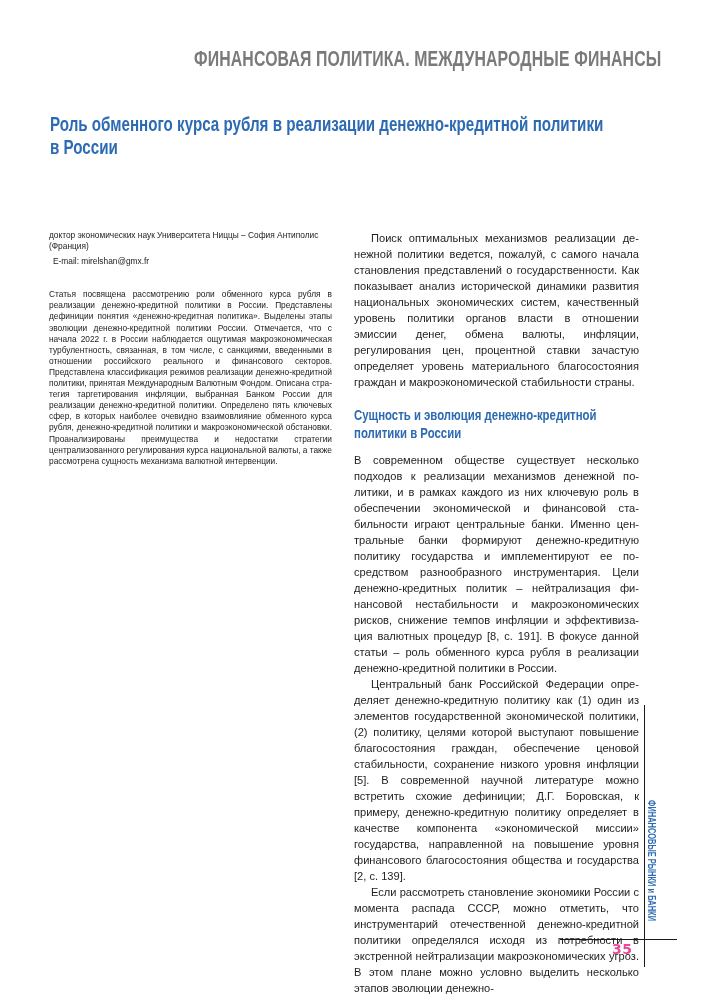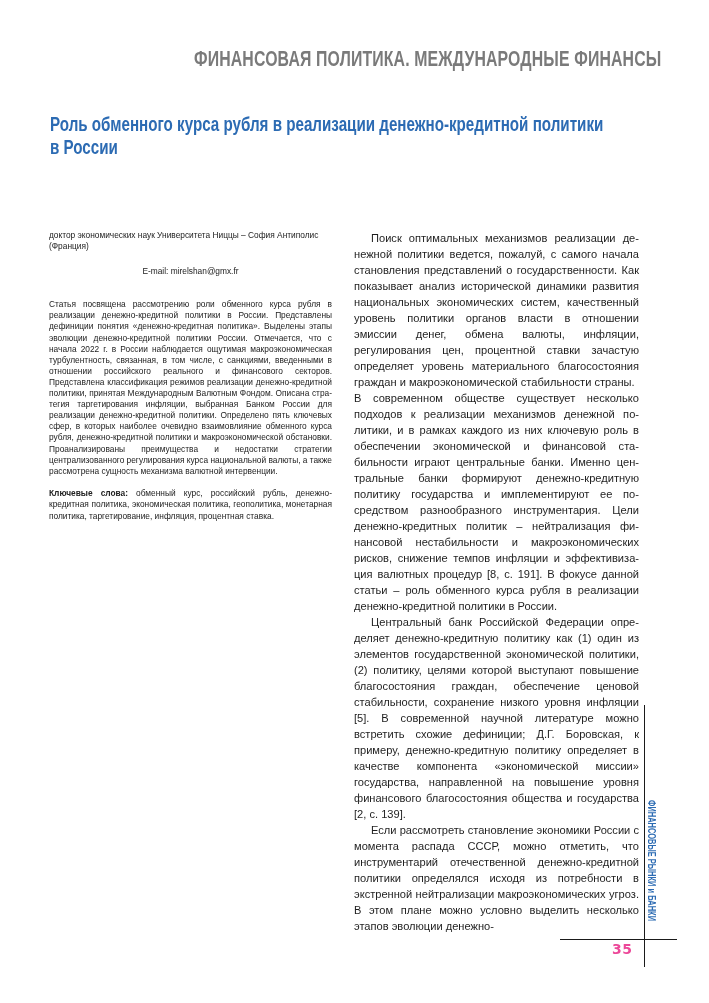--- a/index.html
+++ b/index.html
@@ -10,21 +10,21 @@
   .running-header { position: absolute; left: 194px; top: 46px; width: 460px; height: 26px; text-align: right; }
   .running-header .cond { font-weight: bold; font-size: 22px; color: #7a7a7a; transform: scaleX(0.72); letter-spacing: 0.2px; }
 
   .article-title { position: absolute; left: 50px; top: 102px; }
   .article-title .line { display: block; height: 23px; }
   .article-title .cond { font-weight: bold; font-size: 20.5px; color: #2c6bb3; transform: scaleX(0.74); }
 
   .left-col { position: absolute; left: 49px; top: 230px; width: 283px; font-size: 8.35px; line-height: 11.1px; color: #222; }
   .author-name { font-weight: bold; margin: 0 0 3px 0; }
   .author-affil { margin: 0; }
-  .author-email { margin: 14px; text-align: center; }
+  .author-email { margin: 4px; }
   .abstract { margin: 22px 0 4px 0; text-align: justify; hyphens: manual; }
   .keywords { margin: 11px 0 0 0; text-align: justify; line-height: 11.5px; }
   .keywords b { font-weight: bold; }
 
   .right-col { position: absolute; left: 354px; top: 230px; width: 285px; font-size: 11.1px; line-height: 16px; color: #1e1e1e; }
   .right-col p { margin: 0; text-align: justify; text-indent: 17px; }
   .right-col p.noindent { text-indent: 0; }
   .section-heading { margin: 17px 0 9px 0; height: 36px; }
   .section-heading .line { display: block; height: 17.5px; }
   .section-heading .cond { font-weight: bold; font-size: 14.6px; color: #2c6bb3; transform: scaleX(0.78); }
@@ -46,25 +46,28 @@
 
 <h1 class="article-title" style="margin:0;font-weight:normal;">
   <span class="line"><span class="cond">Роль обменного курса рубля в реализации денежно-кредитной политики</span></span>
   <span class="line"><span class="cond">в России</span></span>
 </h1>
 
 <div class="left-col">
   <p class="author-affil">доктор экономических наук Университета Ниццы – София Антиполис (Франция)</p>
   <p class="author-email">E-mail: mirelshan@gmx.fr</p>
   <p class="abstract">Статья посвящена рассмотрению роли обменного курса руб­ля в реализации денежно-кредитной политики в России. Пред­ставлены дефиниции понятия «денежно-кредитная политика». Выделены этапы эволюции денежно-кредитной политики Рос­сии. Отмечается, что с начала 2022 г. в России наблюдается ощутимая макроэкономическая турбулентность, связанная, в том числе, с санкциями, введенными в отношении россий­ского реального и финансового секторов. Представлена клас­сификация режимов реализации денежно-кредитной политики, принятая Международным Валютным Фондом. Описана стра­тегия таргетирования инфляции, выбранная Банком России для реализации денежно-кредитной политики. Определено пять ключевых сфер, в которых наиболее очевидно взаимов­лияние обменного курса рубля, денежно-кредитной политики и макроэкономической обстановки. Проанализированы преи­мущества и недостатки стратегии централизованного регули­рования курса национальной валюты, а также рассмотрена сущность механизма валютной интервенции.</p>
-  <p class="keywords"><b>Ключевые слова:</b><span> обменный курс, российский рубль, денежно-кредитная политика, экономическая политика, геополитика, монетарная политика, таргетирование, инфляция, процентная ставка.</span></p>
 </div>
 
 <div class="right-col">
   <p>Поиск оптимальных механизмов реализации де­нежной политики ведется, пожалуй, с самого на­чала становления представлений о государствен­ности. Как показывает анализ исторической дина­мики развития национальных экономических сис­тем, качественный уровень политики органов вла­сти в отношении эмиссии денег, обмена валюты, инфляции, регулирования цен, процентной ставки зачастую определяет уровень материального бла­госостояния граждан и макроэкономической ста­бильности страны.</p>
+  <h2 class="section-heading" style="font-weight:normal;font-size:inherit;">
+    <span class="line"><span class="cond">Сущность и эволюция денежно-кредитной</span></span>
+    <span class="line"><span class="cond">политики в России</span></span>
+  </h2>
   <p class="noindent">В современном обществе существует несколько подходов к реализации механизмов денежной по­литики, и в рамках каждого из них ключевую роль в обеспечении экономической и финансовой ста­бильности играют центральные банки. Именно цен­тральные банки формируют денежно-кредитную политику государства и имплементируют ее по­средством разнообразного инструментария. Цели денежно-кредитных политик – нейтрализация фи­нансовой нестабильности и макроэкономических рисков, снижение темпов инфляции и эффективиза­ция валютных процедур [8, с. 191]. В фокусе данной статьи – роль обменного курса рубля в реализации денежно-кредитной политики в России.</p>
   <p>Центральный банк Российской Федерации опре­деляет денежно-кредитную политику как (1) один из элементов государственной экономической по­литики, (2) политику, целями которой выступают повышение благосостояния граждан, обеспечение ценовой стабильности, сохранение низкого уров­ня инфляции [5]. В современной научной литера­туре можно встретить схожие дефиниции; Д.Г. Бо­ровская, к примеру, денежно-кредитную политику определяет в качестве компонента «экономиче­ской миссии» государства, направленной на повы­шение уровня финансового благосостояния обще­ства и государства [2, с. 139].</p>
   <p>Если рассмотреть становление экономики Рос­сии с момента распада СССР, можно отметить, что инструментарий отечественной денежно-кредитной политики определялся исходя из по­требности в экстренной нейтрализации макроэ­кономических угроз. В этом плане можно услов­но выделить несколько этапов эволюции денежно-</p>
 </div>
 
 <div class="vrule"></div>
 <div class="hrule"></div>
 
 <div class="side-label">
   <div class="rot">

